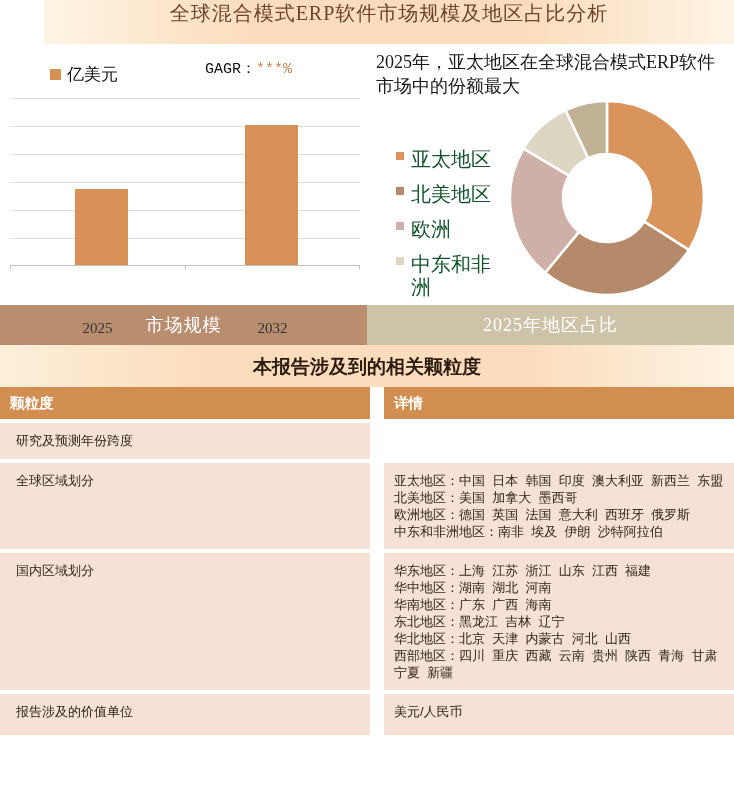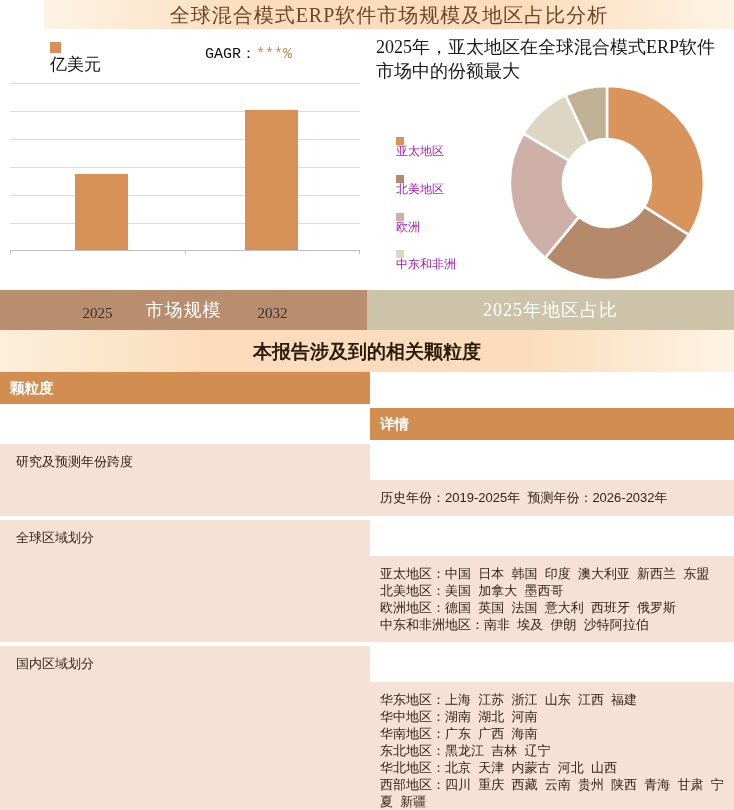--- a/index.html
+++ b/index.html
@@ -3,73 +3,73 @@
 <meta charset="utf-8">
 <style>
   html,body{margin:0;padding:0;}
   body{
     width:734px;height:810px;overflow:hidden;background:#fff;
     font-family:"Liberation Sans",sans-serif;
     -webkit-font-smoothing:antialiased;
   }
   
   .header-band{
-    height:29px;display:flex;align-items:flex-end;justify-content:center;
+    height:44px;display:flex;align-items:flex-start;justify-content:center;
     background:linear-gradient(90deg,#FEF4E4 0%,#FBDDBD 30%,#FBDDBD 70%,#FEF4E4 100%);
     margin-left:44px;
   }
   .header-band .title{
     font-family:"Liberation Serif",serif;font-size:20px;color:#6E452A;letter-spacing:1px;
   }
   
   .charts-row{height:261px;background:#fff;position:relative;display:flex;}
   .bar-chart{position:relative;width:370px;height:100%;}
-  .bar-legend{position:absolute;left:50px;top:13px;display:flex;flex-direction:column;}
+  .bar-legend{position:absolute;left:50px;top:19px;display:flex;align-items:center;}
   .legend-swatch{width:11px;height:11px;margin-right:6px;}
   .legend-text{font-size:17px;color:#111;}
   .cagr{position:absolute;left:205px;top:15px;font-family:"Liberation Mono",monospace;font-size:15px;color:#111;text-align:center;}
   .cagr .cagr-value{color:#C08552;}
   .plot{position:absolute;left:10px;top:54px;width:350px;height:167px;border-bottom:1px solid #BFBFBF;}
   .gridline{position:absolute;left:0;right:0;height:1px;background:#DCDCDC;}
   .tick{position:absolute;top:167px;width:1px;height:4px;background:#BFBFBF;}
   .bar{position:absolute;bottom:0;width:53px;background:#D79157;}
   .bar.b0{left:65px;}
   .bar.b1{left:235px;}
   .x-labels{position:absolute;left:10px;top:228px;width:350px;display:flex;}
   .x-labels span{width:175px;text-align:center;font-family:"Liberation Serif",serif;font-size:15px;color:#333;margin-top:48px;}
   
   .pie-section{position:relative;width:364px;height:100%;}
   .pie-title{
     position:absolute;left:6px;top:6px;width:354px;
     font-family:"Liberation Serif",serif;font-size:18px;line-height:1.35;color:#1A1A1A;
   }
   .pie-legend{position:absolute;left:26px;top:104px;width:112px;display:flex;flex-direction:column;gap:12px;}
-  .pie-legend-item{display:flex;font-size:12px;color:#a21caf;line-height:1.15;flex-direction:column;}
+  .pie-legend-item{display:flex;font-size:20px;color:#14532d;line-height:1.15;}
   .pie-legend-item .marker{width:8px;height:8px;margin:4px 7px 0 0;flex:none;}
   .donut-wrap{position:absolute;left:137px;top:54px;width:200px;height:200px;}
   
   .tab-row{display:flex;height:40px;}
   .tab{flex:1;display:flex;align-items:center;justify-content:center;color:#fff;
        font-family:"Liberation Serif",serif;font-size:18px;letter-spacing:1px;}
   .tab-market{background:#B98E6E;}
   .tab-region{background:#CCC3A9;}
   
   .intro-section{
     background:linear-gradient(90deg,#FDEFDA 0%,#FBDDBD 28%,#FBDDBD 72%,#FEF3E3 100%);
     padding:5px 8px 2px 8px;
   }
   .intro-text{font-size:15px;line-height:19.5px;color:#8A4A1C;text-align:justify;}
   .table-caption{text-align:center;font-weight:bold;font-size:19px;color:#2B1A0E;padding:4px 0 5px 0;}
   
   .grid-table{background:#fff;}
-  .t-row{display:flex;gap:0;margin-top:4px;border-radius:14px;}
+  .t-row{display:flex;gap:14px;margin-top:4px;border-radius:14px;}
   .t-row.head{margin-top:0;}
   .cell{box-sizing:border-box;padding:9px 10px;font-size:13px;line-height:17px;color:#33251A;background:#F5E1D5;white-space:pre-wrap;}
   .c1{width:370px;flex:none;padding-left:16px;}
-  .c2{flex:1;margin-top:36px;}
+  .c2{flex:1;}
   .head .cell{background:#D28E50;color:#fff;font-weight:bold;font-size:14.5px;display:flex;align-items:center;padding:0 10px;height:32px;white-space:normal;}
   .r0 .cell{min-height:36px;}
   .r1 .cell{min-height:135px;}
   .r2 .cell{min-height:85px;}
   .r3 .cell{min-height:41px;}
 </style>
 </head>
 <body>
 
 <div class="header-band">
@@ -146,21 +146,20 @@
 </div>
 
 <div class="grid-table">
   <div class="t-row head">
     <div class="cell c1">颗粒度</div>
     <div class="cell c2">详情</div>
   </div>
   <div id="table-body">
       <div class="t-row r0">
         <div class="cell c1">研究及预测年份跨度</div>
-        <div class="cell c2">历史年份：2019-2025年  预测年份：2026-2032年</div>
       </div>
       <div class="t-row r2">
         <div class="cell c1">全球区域划分</div>
         <div class="cell c2">亚太地区：中国  日本  韩国  印度  澳大利亚  新西兰  东盟
 北美地区：美国  加拿大  墨西哥
 欧洲地区：德国  英国  法国  意大利  西班牙  俄罗斯
 中东和非洲地区：南非  埃及  伊朗  沙特阿拉伯</div>
       </div>
       <div class="t-row r1">
         <div class="cell c1">国内区域划分</div>

